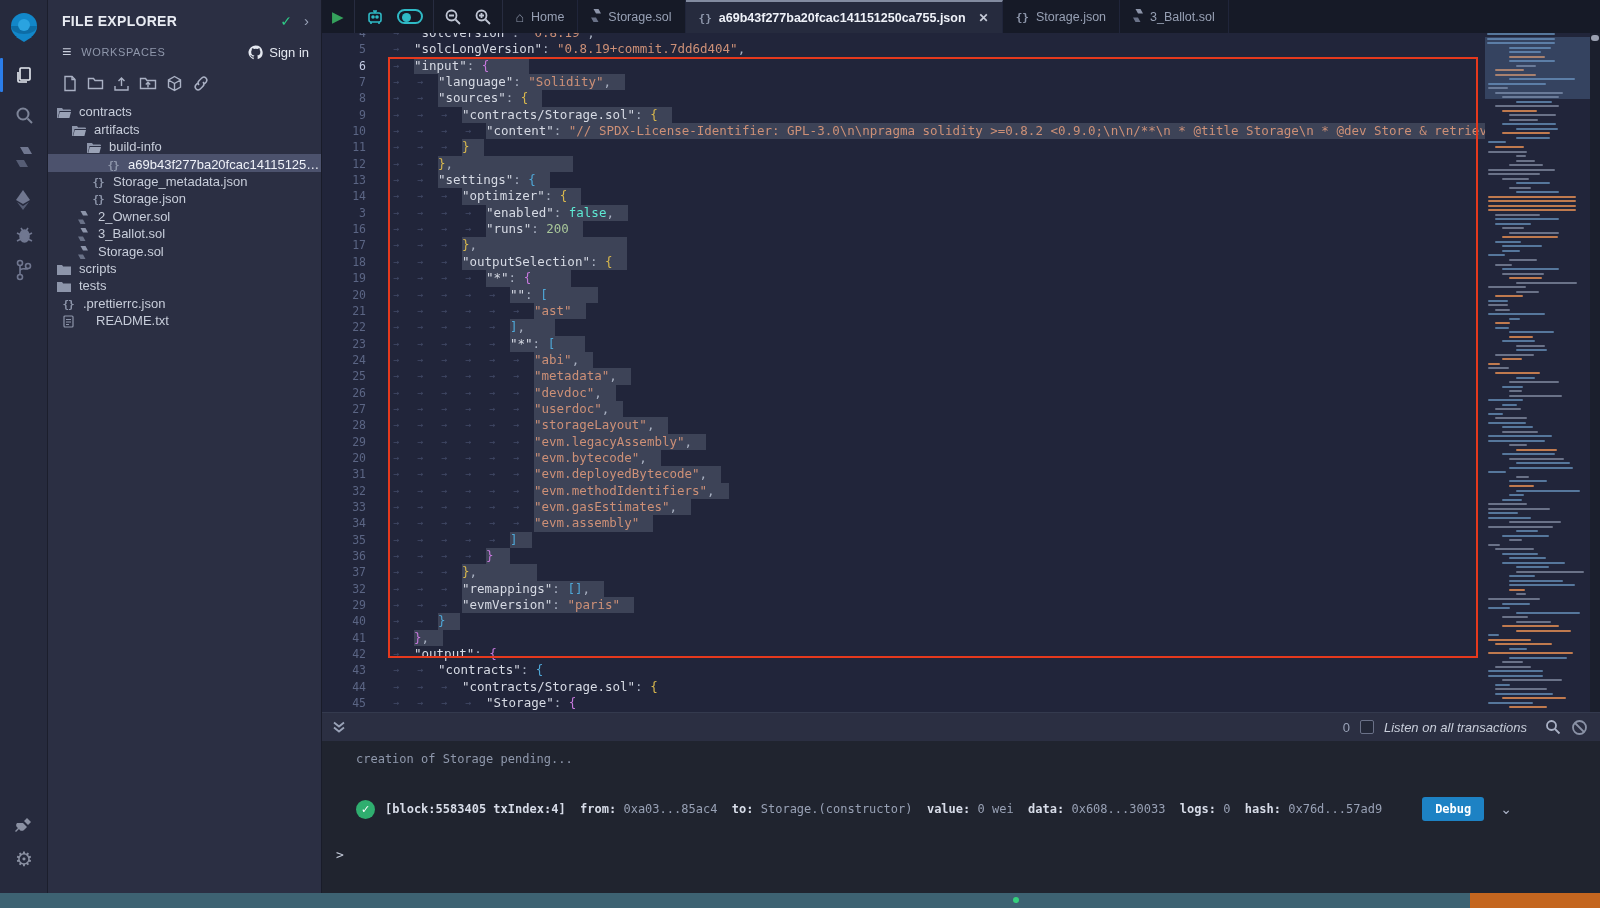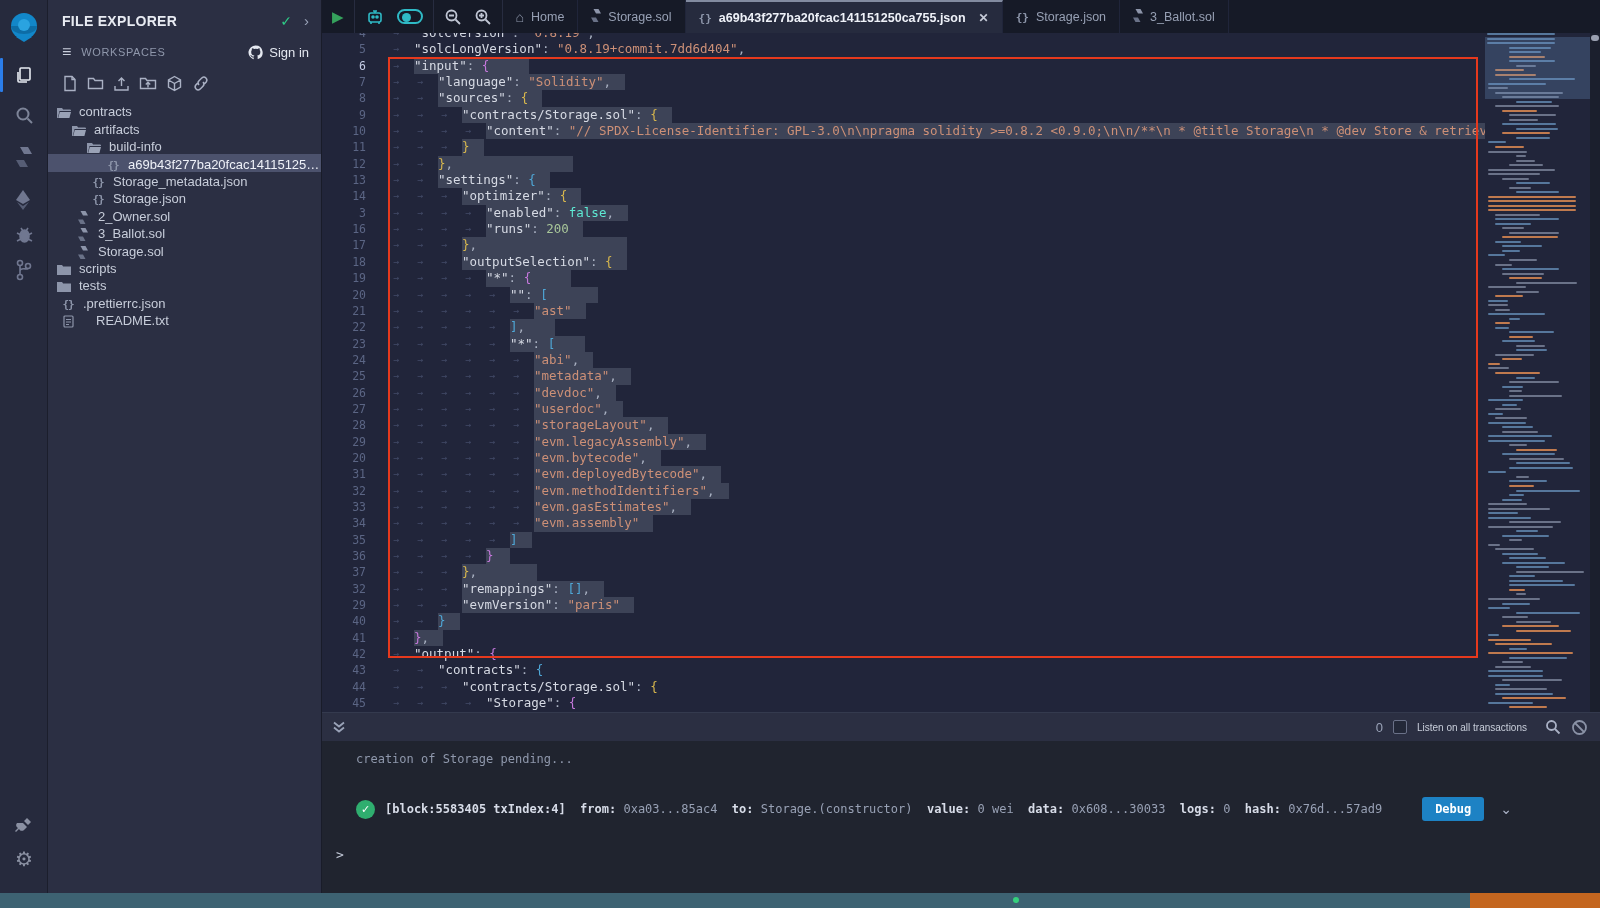--- a/index.html
+++ b/index.html
@@ -72,21 +72,21 @@
   .mb { background:#56779c; } .mg { background:#6a7288; } .mo { background:#c07a4e; }
   #mm-viewport { position:absolute; left:0; top:4px; width:105px; height:62px; background:rgba(106,146,196,.28); }
   #scroll-col { position:absolute; top:0; right:0; width:10px; height:679px; background:#1b1f2d; }
   #scroll-handle { position:absolute; top:2px; left:1px; width:8px; height:6px; background:#9aa0b0; border-radius:3px; }
 
   
   #terminal { position:absolute; left:0; top:712px; right:0; height:181px; background:#20242f; border-top:1px solid #343a4e; }
   #term-head { height:28px; background:#2b2f42; display:flex; align-items:center; padding:0 12px 0 10px; gap:10px; }
   .term-badge { color:#9aa3b8; font-size:13px; margin-left:auto; }
   .term-check { width:14px; height:14px; border:1px solid #6a7188; border-radius:2px; background:#232838; }
-  .term-listen { color:#c9cfdb; font-size:10px; margin-right:8px; }
+  .term-listen { color:#c9cfdb; font-size:13px; margin-right:8px;font-style:italic; }
   .term-input { width:278px; height:24px; background:#262b3c; border:1px solid #565d75; border-radius:3px; color:#c9cfdb; font-size:13px; padding:0 8px; }
   .term-input::placeholder { color:#7d8598; }
   #term-body { padding:10px 0 0 34px; }
   .term-msg { font-family:"DejaVu Sans Mono",monospace; font-size:12px; color:#b7bfcf; line-height:16px; }
   .term-msg.dim { color:#8f98ac; }
   #tx-row { display:flex; align-items:center; gap:10px; margin-top:30px; padding-right:88px; }
   .tx-check { width:19px; height:19px; border-radius:50%; background:#2fae6f; color:#fff; font-size:11px; display:flex; align-items:center; justify-content:center; flex:0 0 19px; }
   .tx-text { font-family:"DejaVu Sans Mono",monospace; font-size:12px; color:#98a1b5; white-space:nowrap; overflow:hidden; }
   .tx-text b { color:#d7dce8; font-weight:700; }
   .debug-btn { margin-left:auto; background:#1d82c4; color:#fff; font-size:12px; font-weight:700; border:none; border-radius:3px; padding:5px 13px; cursor:pointer; font-family:"DejaVu Sans Mono",monospace; }

